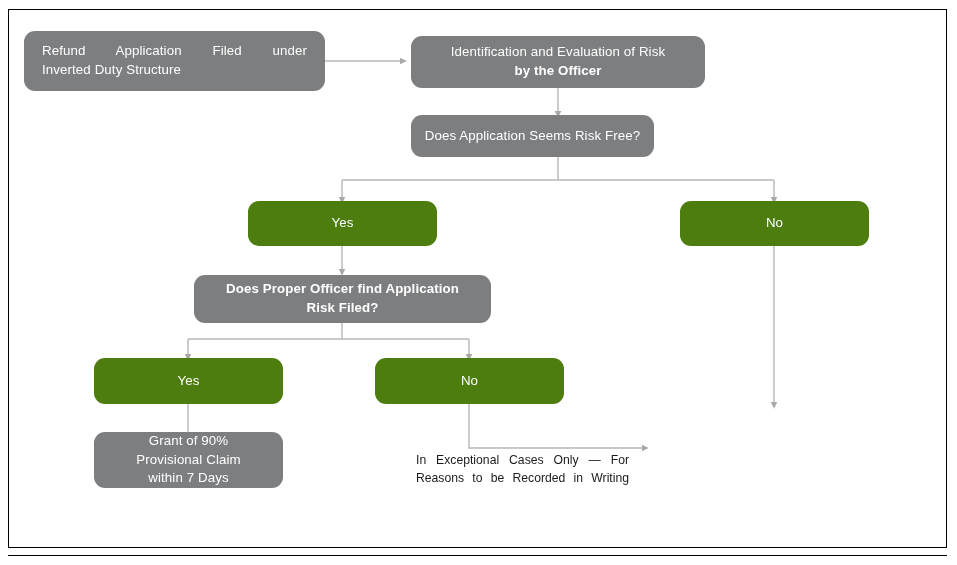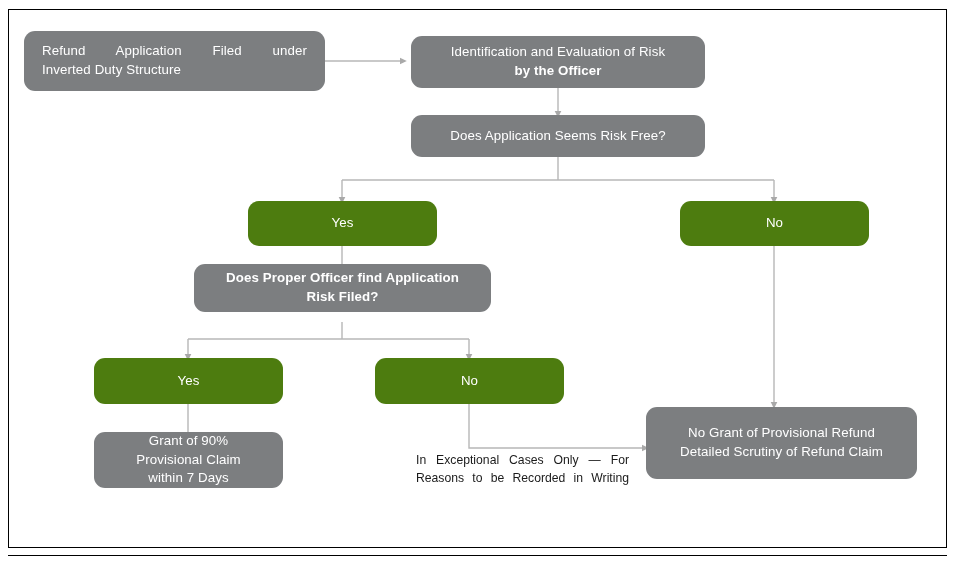--- a/index.html
+++ b/index.html
@@ -133,54 +133,50 @@
       <span class="ln">Refund   Application   Filed   under</span>
       <span class="ln last">Inverted Duty Structure</span>
     </div>
   </div>
 
   <div class="node light" style="left:411px; top:36px; width:294px; height:52px; flex-direction:column;">
     <span class="ln">Identification and Evaluation of Risk</span>
     <span class="ln b">by the Officer</span>
   </div>
 
-  <div class="node light" style="left:411px; top:115px; width:294px; height:42px;">
+  <div class="node light" style="left:411px; top:115px; width:243px; height:42px;">
     <span class="ln">Does Application Seems Risk Free?</span>
   </div>
 
   <div class="node dark" style="left:248px; top:201px; width:189px; height:45px;">
     <span class="ln">Yes</span>
   </div>
 
   <div class="node dark" style="left:680px; top:201px; width:189px; height:45px;">
     <span class="ln">No</span>
   </div>
 
-  <div class="node light bold" style="left:194px; top:264px; width:297px; height:48px; flex-direction:column;">
+  <div class="node light bold" style="left:194px; top:275px; width:297px; height:48px; flex-direction:column;">
     <span class="ln">Does Proper Officer find Application</span>
     <span class="ln">Risk Filed?</span>
   </div>
 
   <div class="node dark" style="left:94px; top:358px; width:189px; height:46px;">
     <span class="ln">Yes</span>
   </div>
 
   <div class="node dark" style="left:375px; top:358px; width:189px; height:46px;">
     <span class="ln">No</span>
   </div>
 
   <div class="node light" style="left:94px; top:432px; width:189px; height:56px; flex-direction:column;">
     <span class="ln">Grant of 90%</span>
     <span class="ln">Provisional Claim</span>
     <span class="ln">within 7 Days</span>
   </div>
 
-  <div class="node light" style="left:646px; top:407px; width:271px; height:72px; flex-direction:column;">
-    <span class="ln">No Grant of Provisional Refund</span>
-    <span class="ln">Detailed Scrutiny of Refund Claim</span>
-  </div>
 
   <div class="caption" style="left:416px; top:451px; width:213px;">
     <span class="ln">In   Exceptional   Cases   Only   —   For</span>
     <span class="ln last">Reasons to be Recorded in Writing</span>
   </div>
 
 </div>
 
 </body></html>

